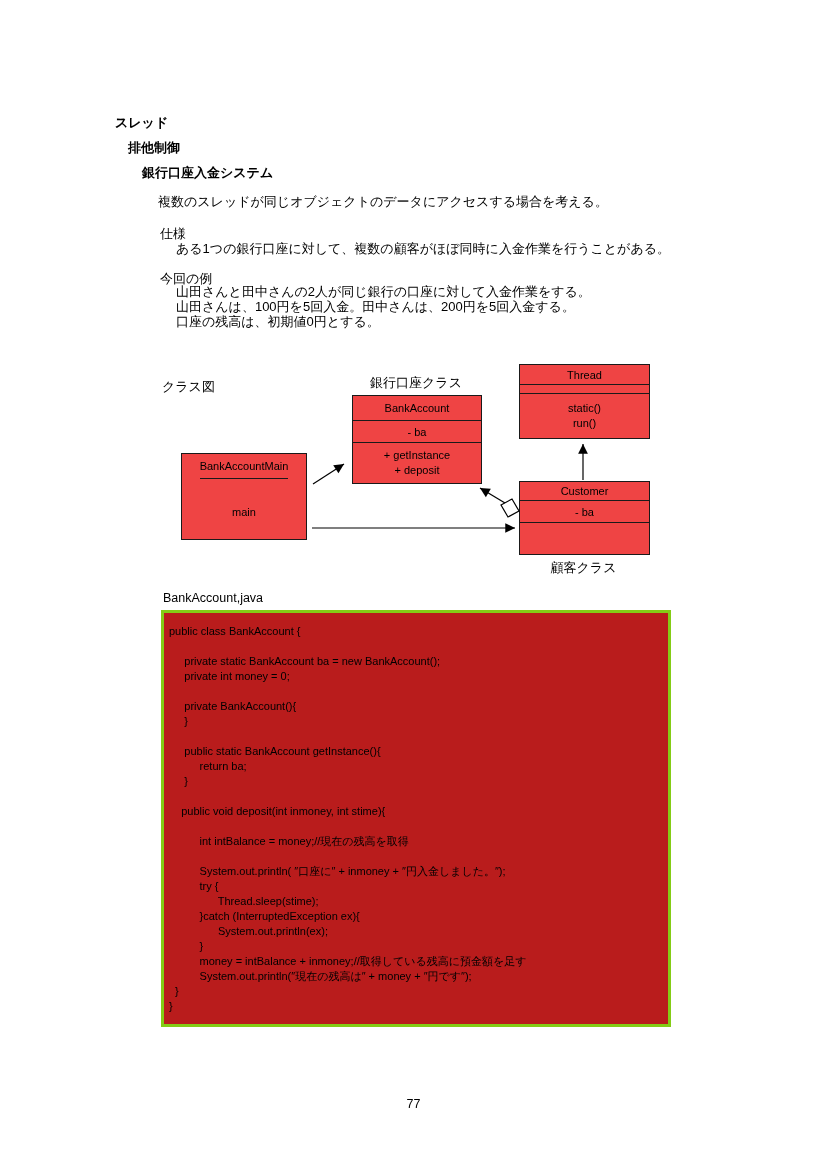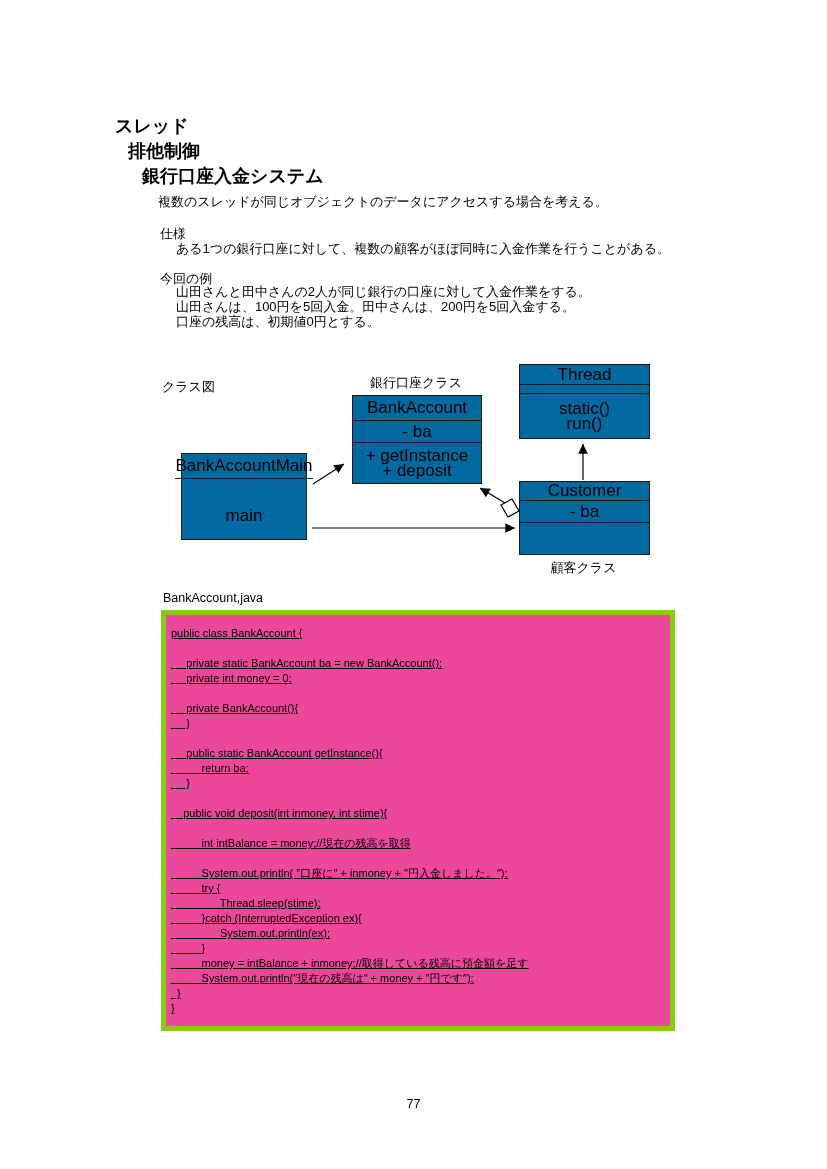--- a/index.html
+++ b/index.html
@@ -2,42 +2,42 @@
 <html><head>
 <meta charset="utf-8">
 <style>
   html,body { margin:0; padding:0; }
   body {
     width:827px; height:1169px; position:relative; background:#ffffff;
     font-family:"Liberation Sans", sans-serif; color:#000;
     overflow:hidden;
   }
   .abs { position:absolute; }
-  .h { font-weight:bold; font-size:18px; white-space:nowrap; }
+  .h { font-weight:bold; font-size:13px; white-space:nowrap; }
   .t { font-size:13px; white-space:nowrap; }
   .tblock { font-size:13px; line-height:15px; white-space:pre-line; }
 
   
   .uml {
-    position:absolute; background:#0369a1; border:1.2px solid #1a1a1a;
+    position:absolute; background:#ef4444; border:1.2px solid #1a1a1a;
     display:flex; flex-direction:column; text-align:center;
-    font-size:17px;
+    font-size:11px;
   }
   .uml .sec { border-bottom:1.2px solid #1a1a1a; display:flex; align-items:center; justify-content:center; flex:0 0 auto; }
   .uml .sec.last { border-bottom:none; flex:1 1 auto; }
   .uml .pre2 { white-space:pre-line; line-height:15px; }
   .uml .topalign { align-items:flex-start; padding-top:5px; }
   .dlabel { position:absolute; font-size:13px; text-align:center; white-space:nowrap; }
 
   svg.arrows { position:absolute; left:0; top:0; pointer-events:none; }
 
   
   .codebox {
     position:absolute; left:161px; top:610px; width:504px; height:411px;
-    border:5px solid #84cc16; background:#ec4899;text-decoration:underline;
+    border:3px solid #84cc16; background:#b91c1c;
   }
   .codebox pre {
     margin:0; padding:11px 4px 0 5px;
     font-family:"Liberation Sans", sans-serif;
     font-size:11px; line-height:15px; white-space:pre; color:#000;
   }
   .pageno { position:absolute; left:0; top:1097px; width:827px; text-align:center; font-size:12.5px; }
 </style>
 </head>
 <body>

